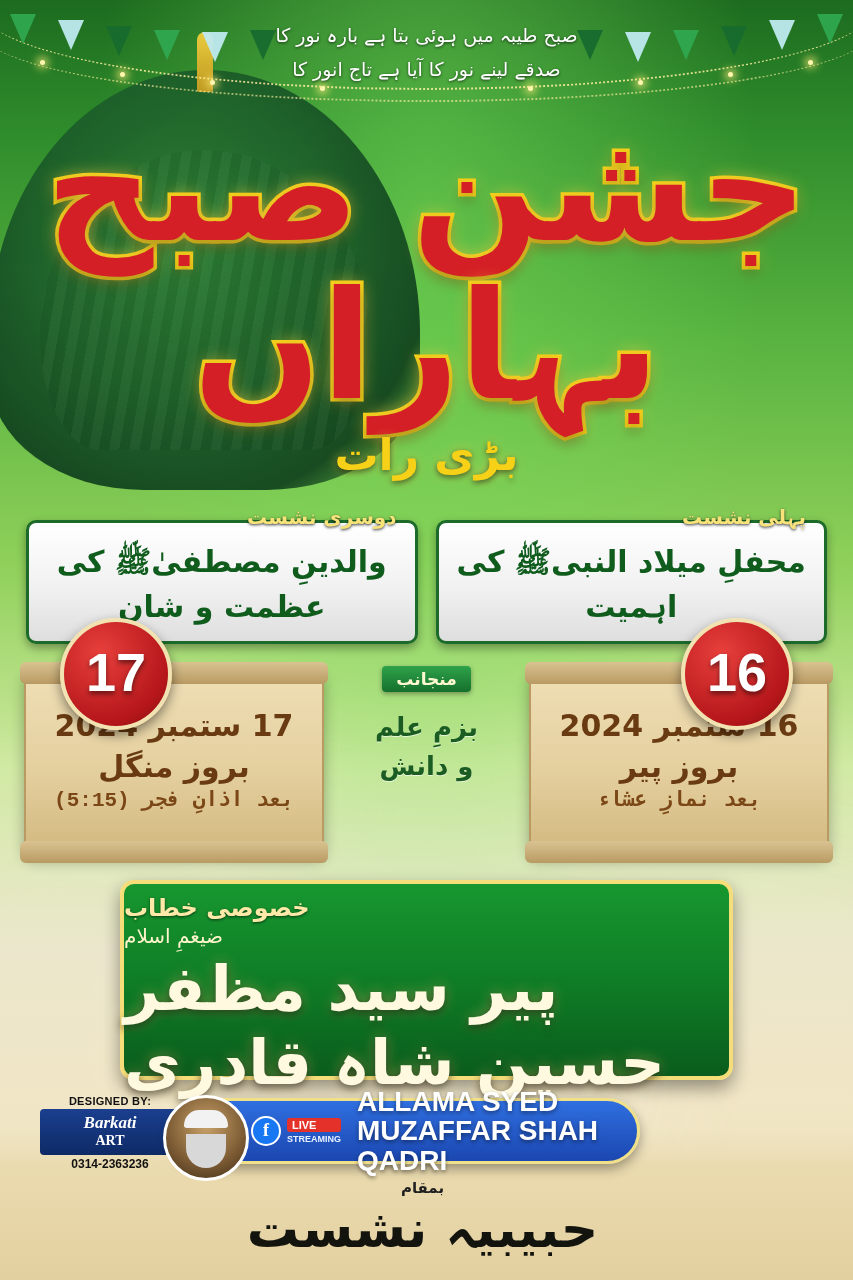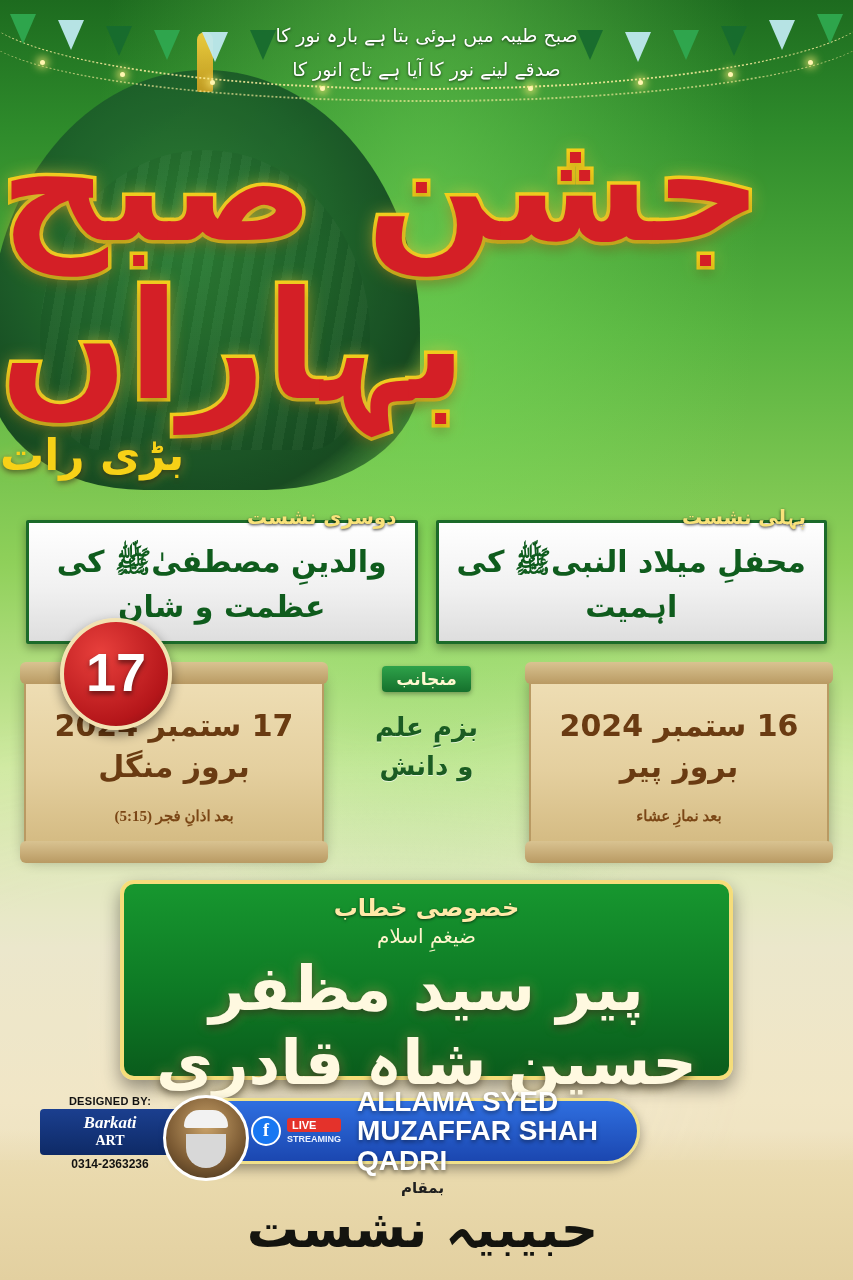--- a/index.html
+++ b/index.html
@@ -114,21 +114,21 @@
     direction: rtl;
     text-shadow: 0 1px 3px rgba(0,0,0,.65);
     font-family: "DejaVu Sans", sans-serif;
   }
   .couplet div { letter-spacing: .5px; }
   
   .title-wrap {
     position: absolute;
     top: 110px;
     left: 0; right: 0;
-    text-align: left;
+    text-align: center;
   }
   .title-main {
     direction: rtl;
     font-family: "DejaVu Sans", sans-serif;
     font-size: 150px;
     line-height: 1.05;
     font-weight: bold;
     color: #d41f26;
     -webkit-text-stroke: 7px #f7d117;
     paint-order: stroke fill;
@@ -153,21 +153,21 @@
     left: 26px; right: 26px;
     display: flex;
     flex-direction: row-reverse;
     gap: 18px;
   }
   .session {
     position: relative;
     flex: 1 1 0;
     background: linear-gradient(180deg, #ffffff 0%, #f1f1f1 55%, #dedede 100%);
     border: 3px solid #1c6b2a;
-    border-radius: 2px;
+    border-radius: 10px;
     padding: 16px 10px 12px;
     box-shadow: 0 4px 10px rgba(0,0,0,.35);
     text-align: center;
     direction: rtl;
   }
   .session-label {
     position: absolute;
     top: -18px;
     right: 18px;
     font-family: "DejaVu Sans", sans-serif;
@@ -217,23 +217,23 @@
   .scroll:before { top: -10px; }
   .scroll:after { bottom: -10px; }
   .scroll-date {
     font-family: "DejaVu Sans", sans-serif;
     font-size: 30px;
     font-weight: bold;
     color: #6a3b12;
     line-height: 1.35;
   }
   .scroll-time {
-    margin-top: 20px;
-    font-family: Liberation Serif, serif;
-    font-size: 15px;
+    margin-top: 0;
+    font-family: Liberation Mono, monospace;
+    font-size: 21px;
     font-weight: bold;
     color: #7b4716;
   }
   .daybadge {
     position: absolute;
     top: -22px;
     width: 104px; height: 104px;
     border-radius: 50%;
     background: radial-gradient(circle at 35% 30%, #e8403c 0%, #b5161a 70%, #7d0d10 100%);
     border: 4px solid #f2e2b2;
@@ -280,21 +280,21 @@
   .speaker {
     position: absolute;
     left: 120px; right: 120px;
     top: 880px;
     height: 200px;
     background: linear-gradient(180deg, #17972f 0%, #0e7a25 55%, #0a5c1c 100%);
     border: 4px solid #f5dd7a;
     border-radius: 14px;
     box-shadow: 0 8px 18px rgba(0,0,0,.4);
     direction: rtl;
-    text-align: center;
+    text-align: left;
     padding-top: 10px;
     box-sizing: border-box;
   }
   .speaker-kicker {
     font-family: "DejaVu Sans", sans-serif;
     font-size: 24px;
     font-weight: bold;
     color: #ffe9a8;
     text-shadow: 0 1px 3px rgba(0,0,0,.6);
   }
@@ -495,20 +495,21 @@
     </div>
   </div>
 
   <div class="scrolls">
 
     <div class="scroll right">
       <div class="scroll-date">16 ستمبر 2024</div>
       <div class="scroll-date">بروز پیر</div>
       <div class="scroll-time">بعد نمازِ عشاء</div>
     </div>
+    <div class="daybadge right">16</div>
 
     <div class="scroll left">
       <div class="scroll-date">17 ستمبر 2024</div>
       <div class="scroll-date">بروز منگل</div>
       <div class="scroll-time">بعد اذانِ فجر (5:15)</div>
     </div>
     <div class="daybadge left">17</div>
 
     <div class="mid-flag">
       <span class="tag">منجانب</span>

